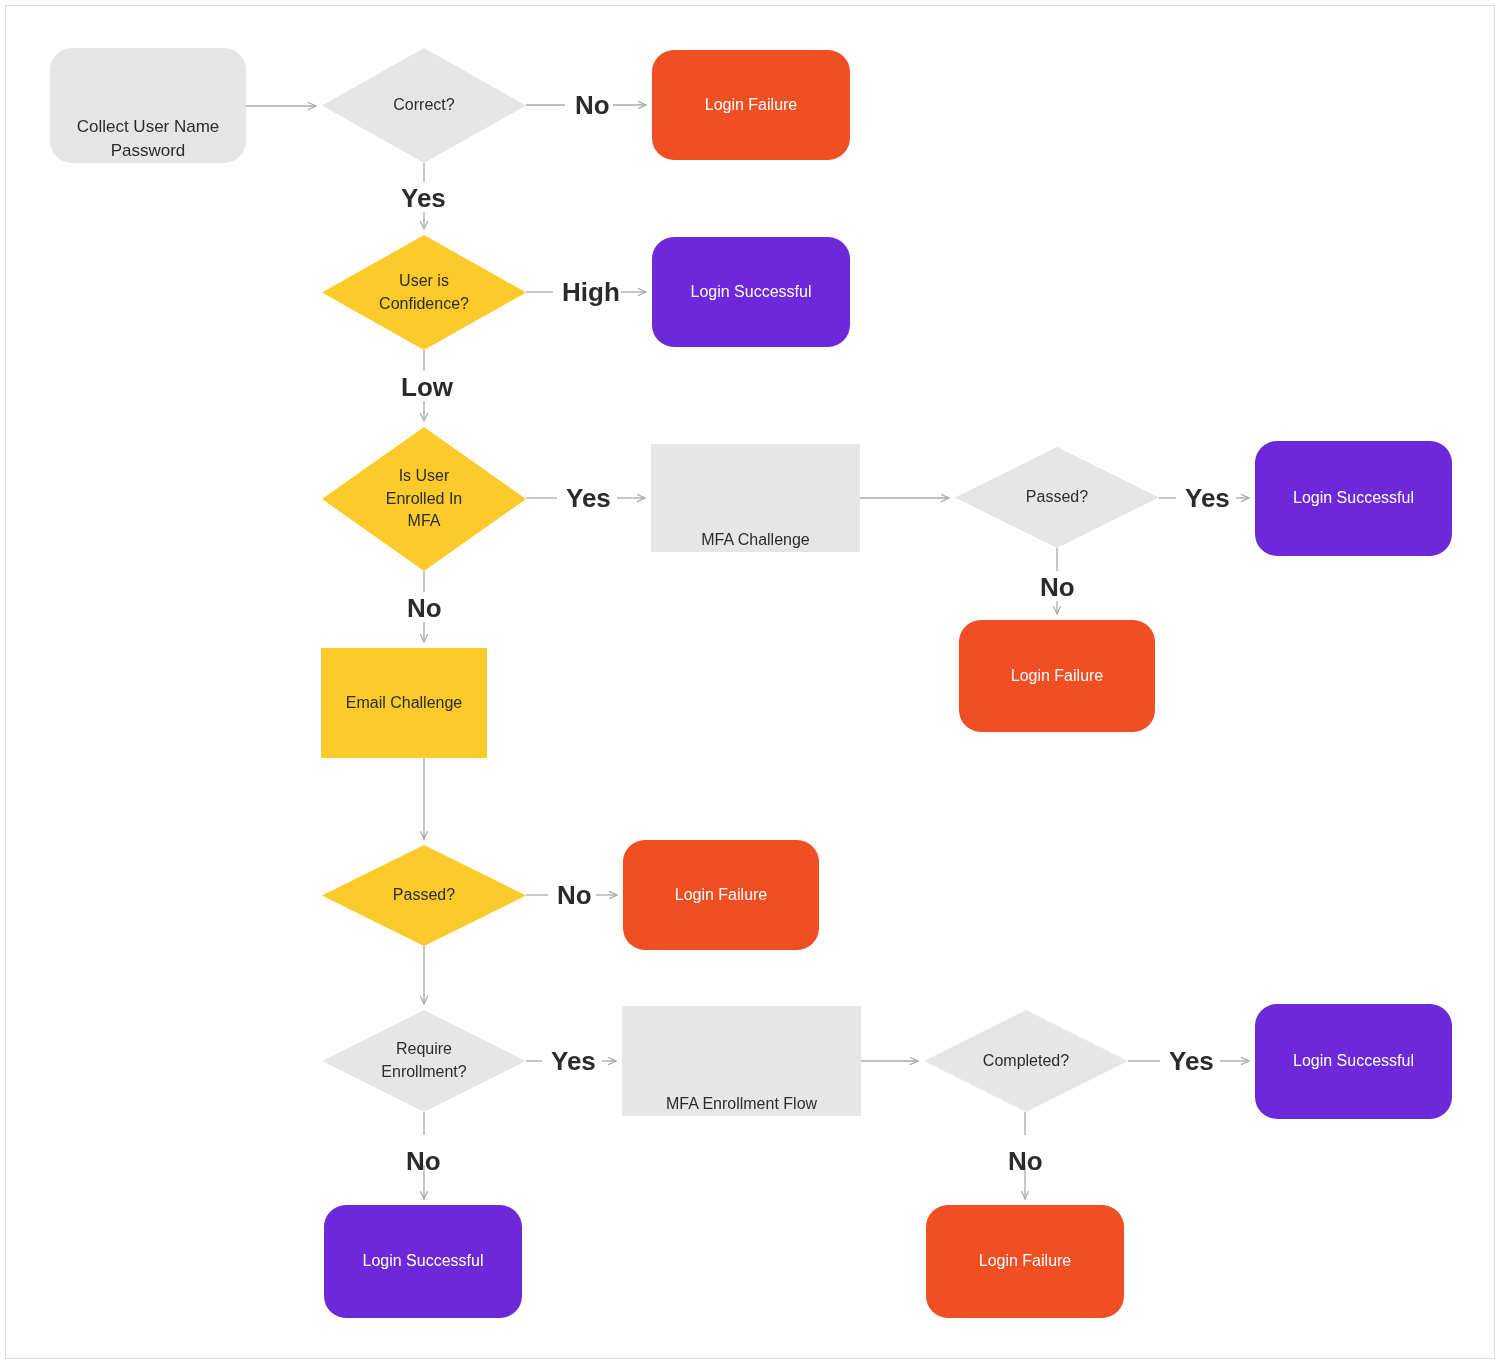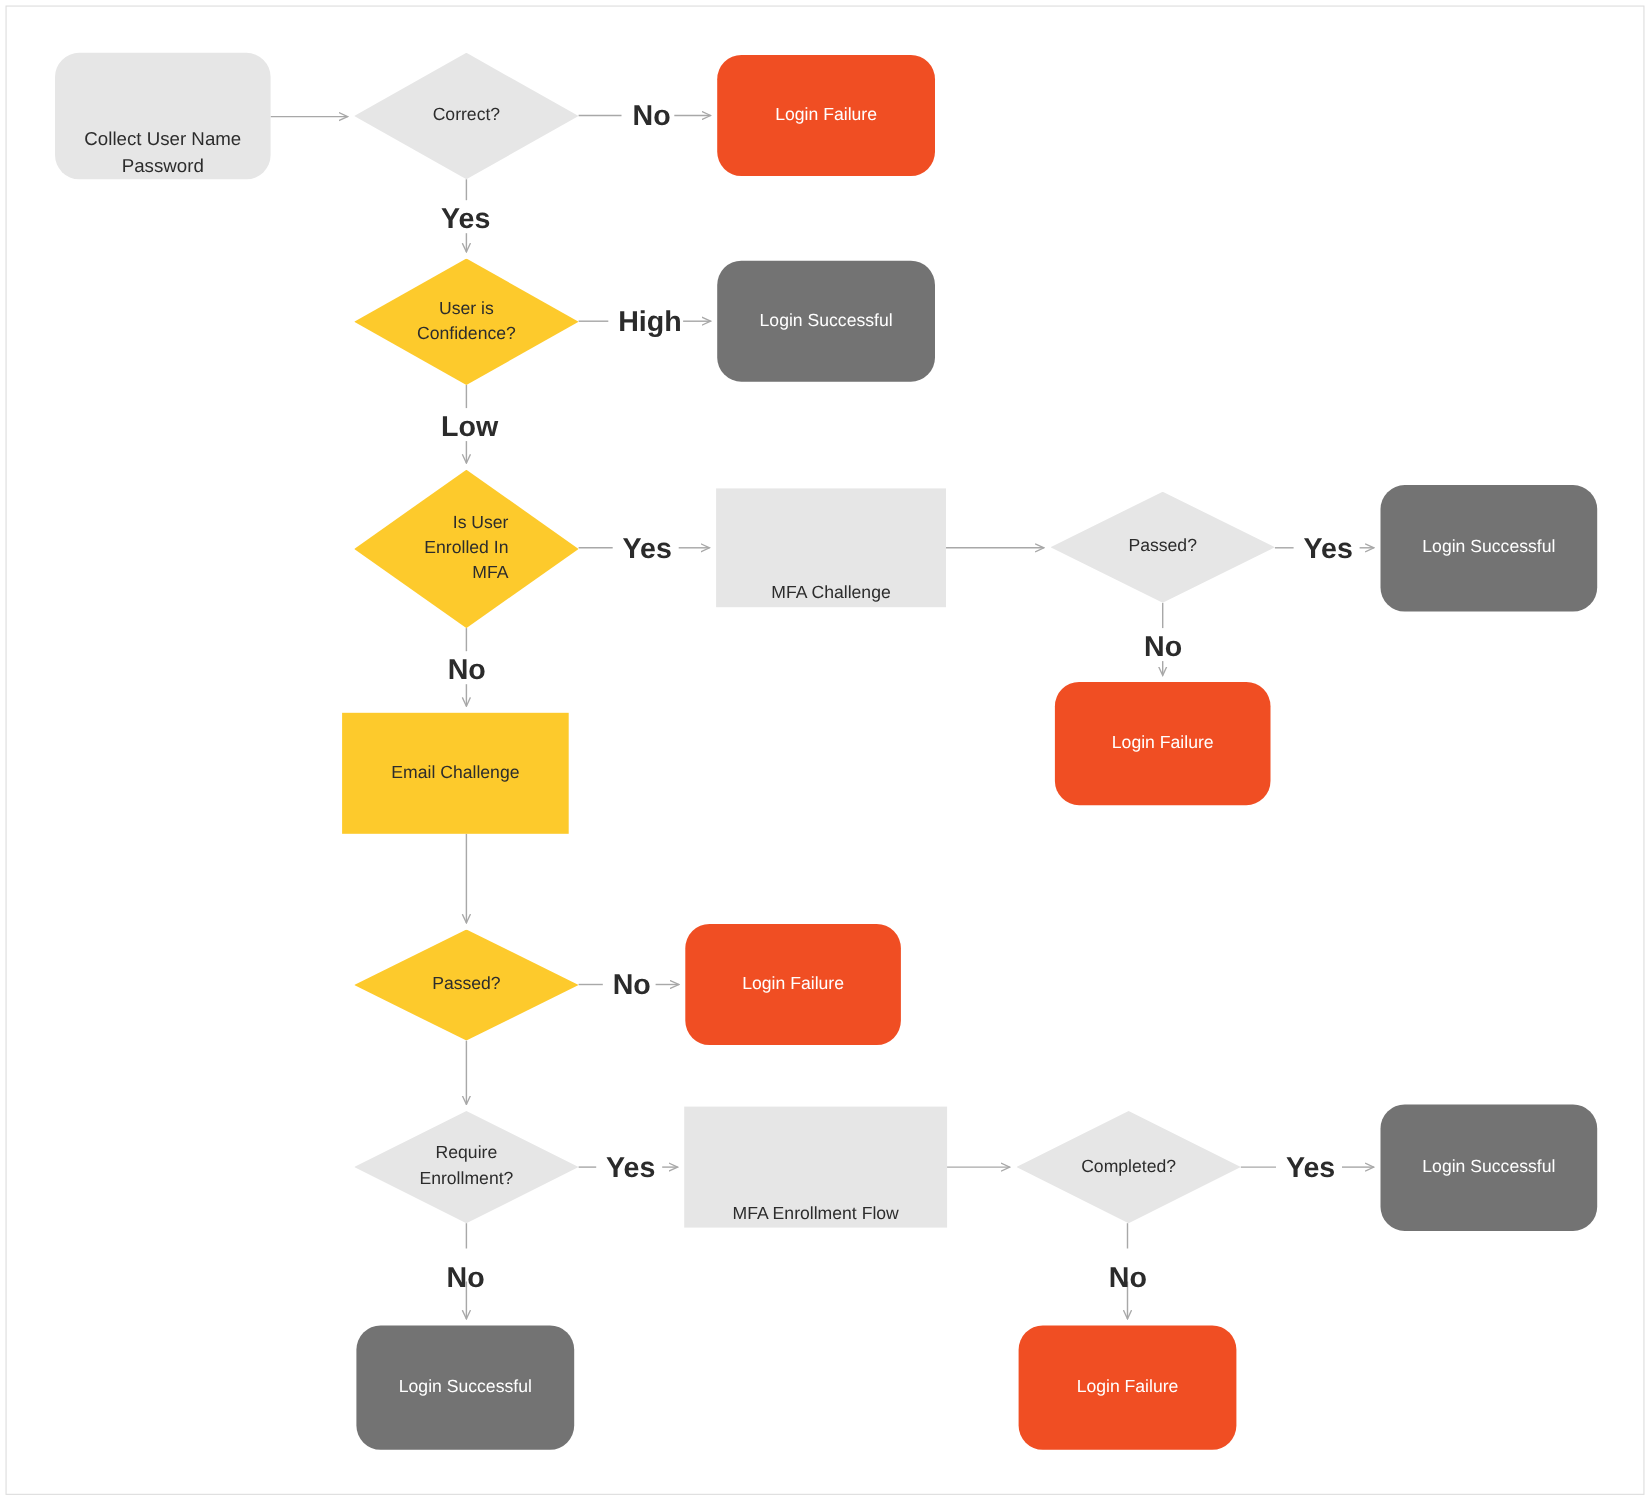--- a/index.html
+++ b/index.html
@@ -51,21 +51,21 @@
     border-radius: 22px;
   }
   
   .shape-rect {
     border-radius: 0;
   }
 
   
   .fill-grey   { background: #e6e6e6; color: #2c2c2c; align-items: flex-end; }
   .fill-red    { background: #f04e23; color: #ffffff; }
-  .fill-green  { background: #737373; color: #ffffff; }
+  .fill-green  { background: #6d28d9; color: #ffffff; }
   .fill-yellow { background: #fdca2c; color: #2c2c2c; }
 
   
   .shape-diamond {
     background: transparent !important;
   }
   .shape-diamond .dia-bg {
     position: absolute;
     inset: 0;
     z-index: 1;
@@ -180,21 +180,21 @@
   <div class="node shape-diamond" style="left:322px;top:235px;width:204px;height:115px;">
     <span class="dia-bg dia-yellow"></span>
     <span class="label fs-16">User is
 Confidence?</span>
   </div>
 
   <div class="node shape-round fill-green" style="left:652px;top:237px;width:198px;height:110px;">
     <span class="label fs-16">Login Successful</span>
   </div>
 
-  <div class="node shape-diamond" style="left:322px;top:427px;width:204px;height:144px;text-align:right;">
+  <div class="node shape-diamond" style="left:322px;top:427px;width:204px;height:144px;">
     <span class="dia-bg dia-yellow"></span>
     <span class="label fs-16">Is User
 Enrolled In
 MFA</span>
   </div>
 
   <div class="node shape-rect fill-grey" style="left:651px;top:444px;width:209px;height:108px;">
     <span class="label fs-16">MFA Challenge</span>
   </div>
 
@@ -204,21 +204,21 @@
   </div>
 
   <div class="node shape-round fill-green" style="left:1255px;top:441px;width:197px;height:115px;">
     <span class="label fs-16">Login Successful</span>
   </div>
 
   <div class="node shape-round fill-red" style="left:959px;top:620px;width:196px;height:112px;">
     <span class="label fs-16">Login Failure</span>
   </div>
 
-  <div class="node shape-rect fill-yellow" style="left:311px;top:648px;width:206px;height:110px;">
+  <div class="node shape-rect fill-yellow" style="left:321px;top:648px;width:166px;height:110px;">
     <span class="label fs-16">Email Challenge</span>
   </div>
 
   <div class="node shape-diamond" style="left:322px;top:845px;width:204px;height:101px;">
     <span class="dia-bg dia-yellow"></span>
     <span class="label fs-16">Passed?</span>
   </div>
 
   <div class="node shape-round fill-red" style="left:623px;top:840px;width:196px;height:110px;">
     <span class="label fs-16">Login Failure</span>

